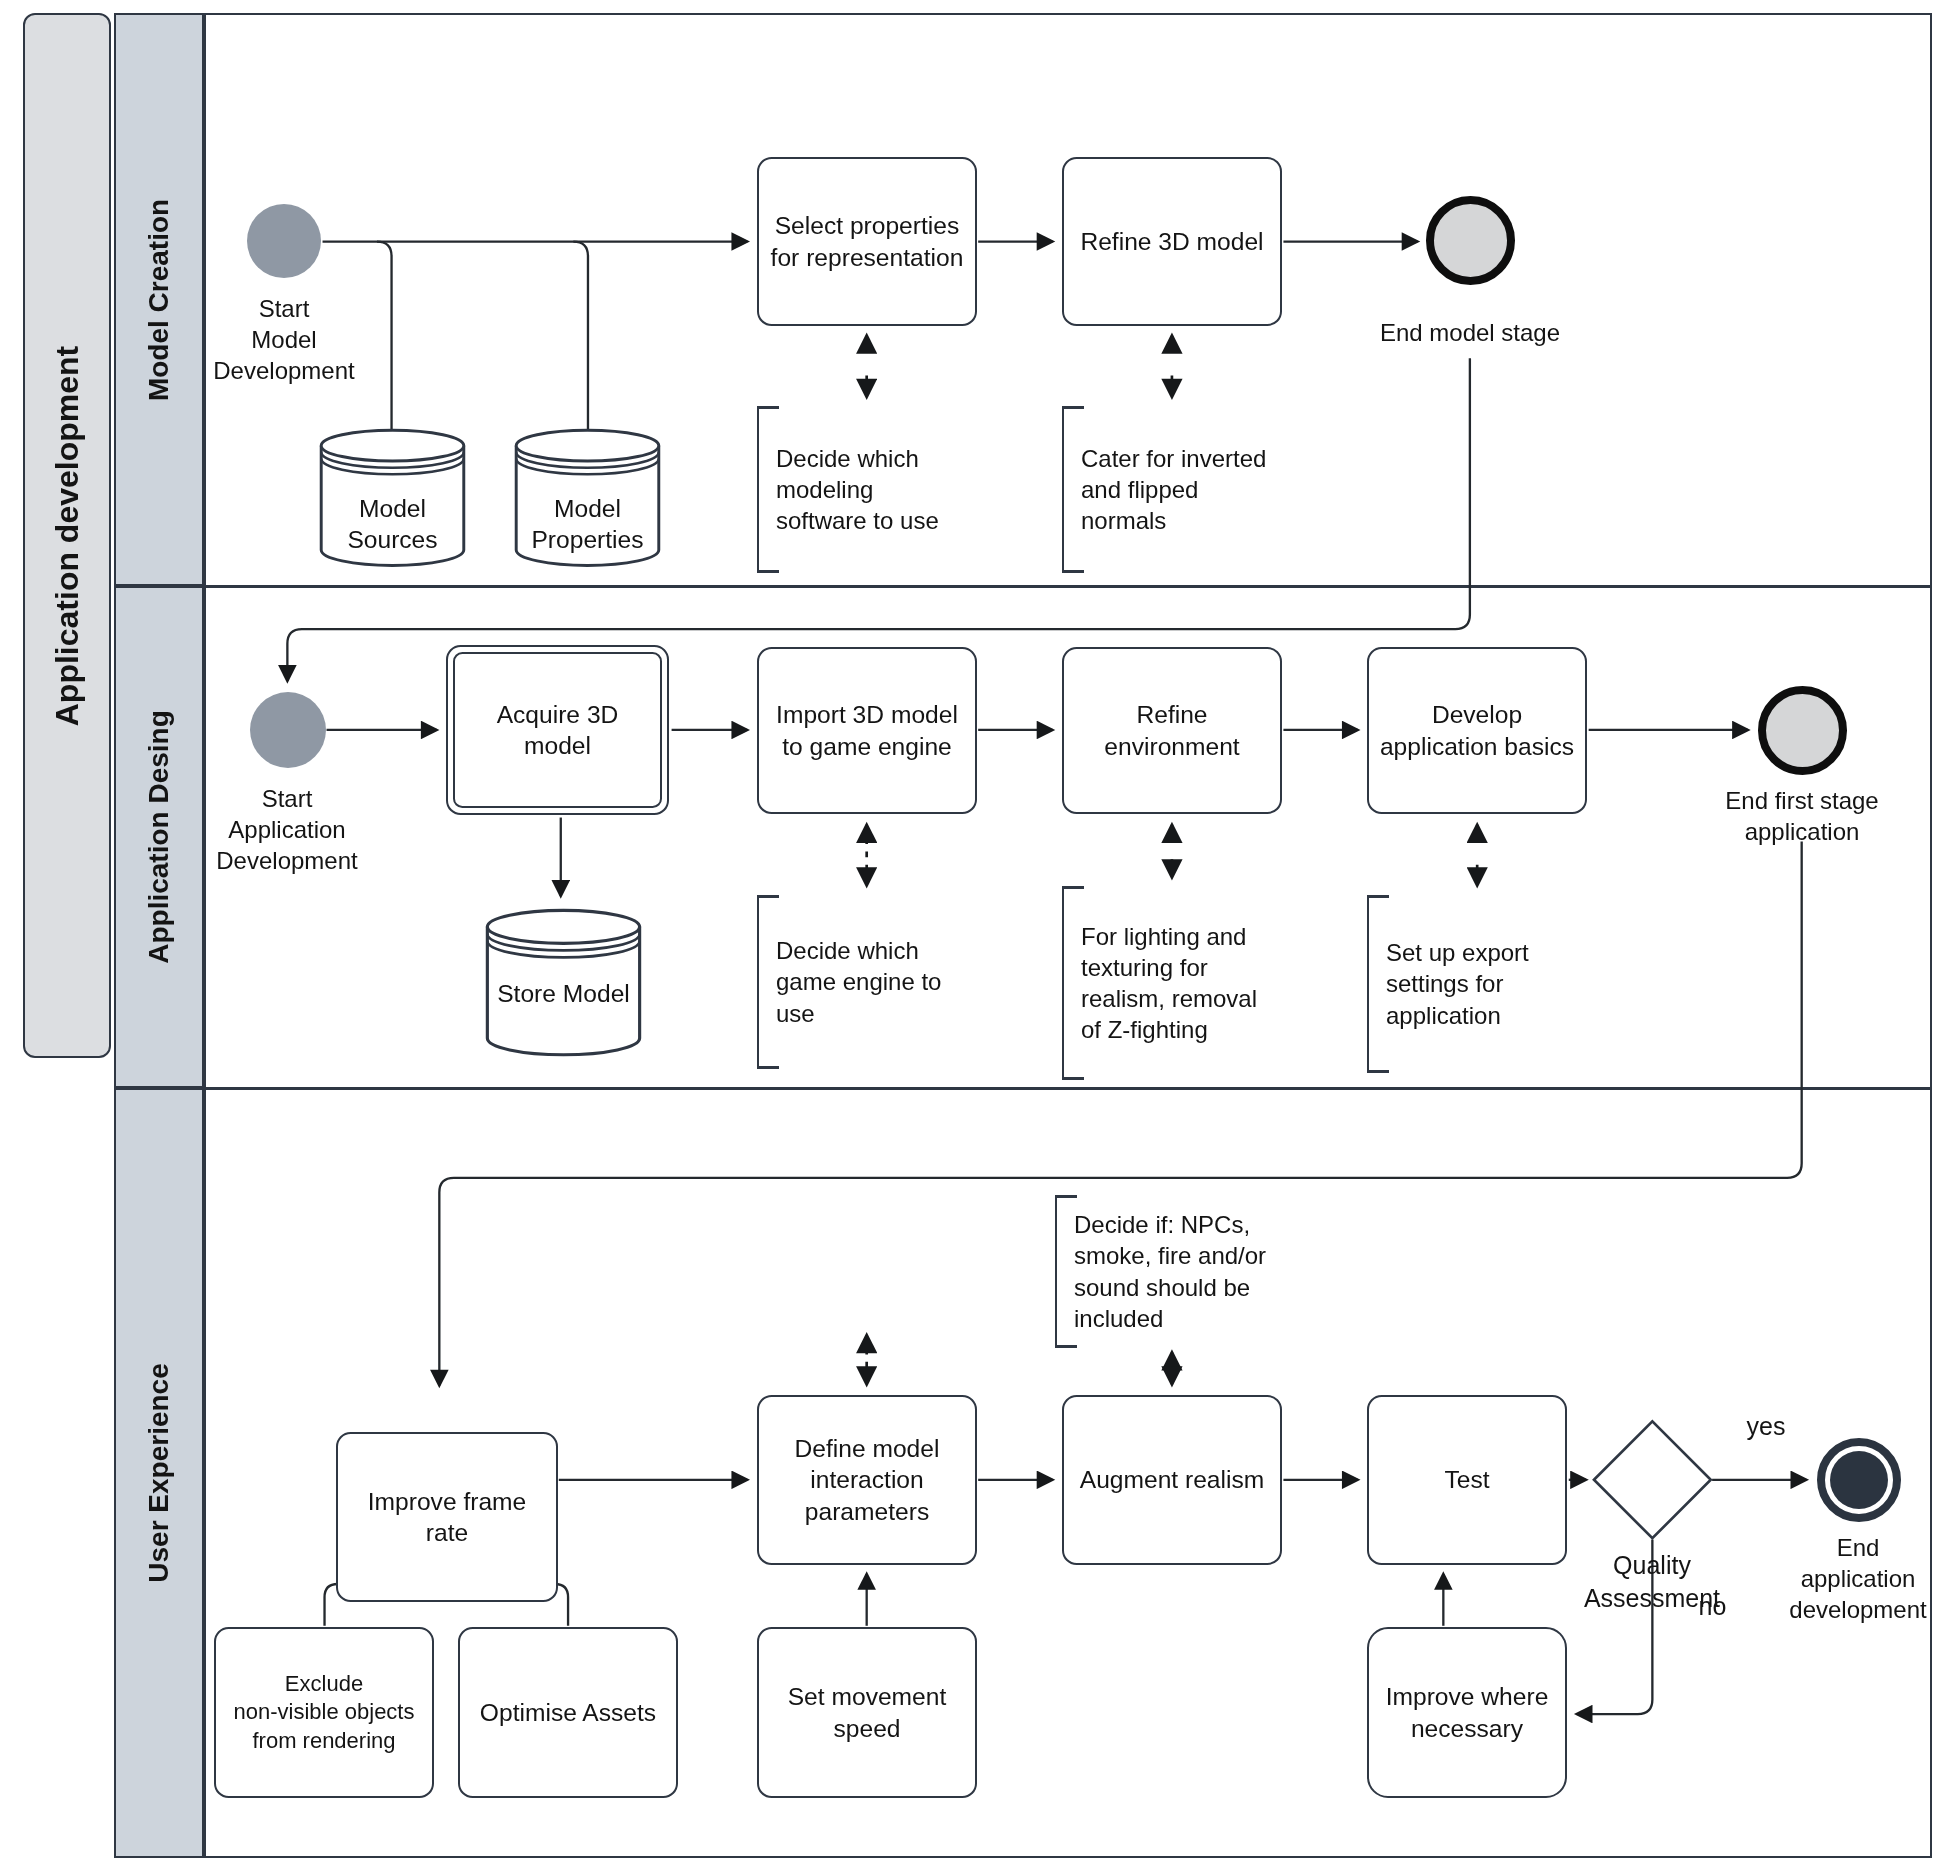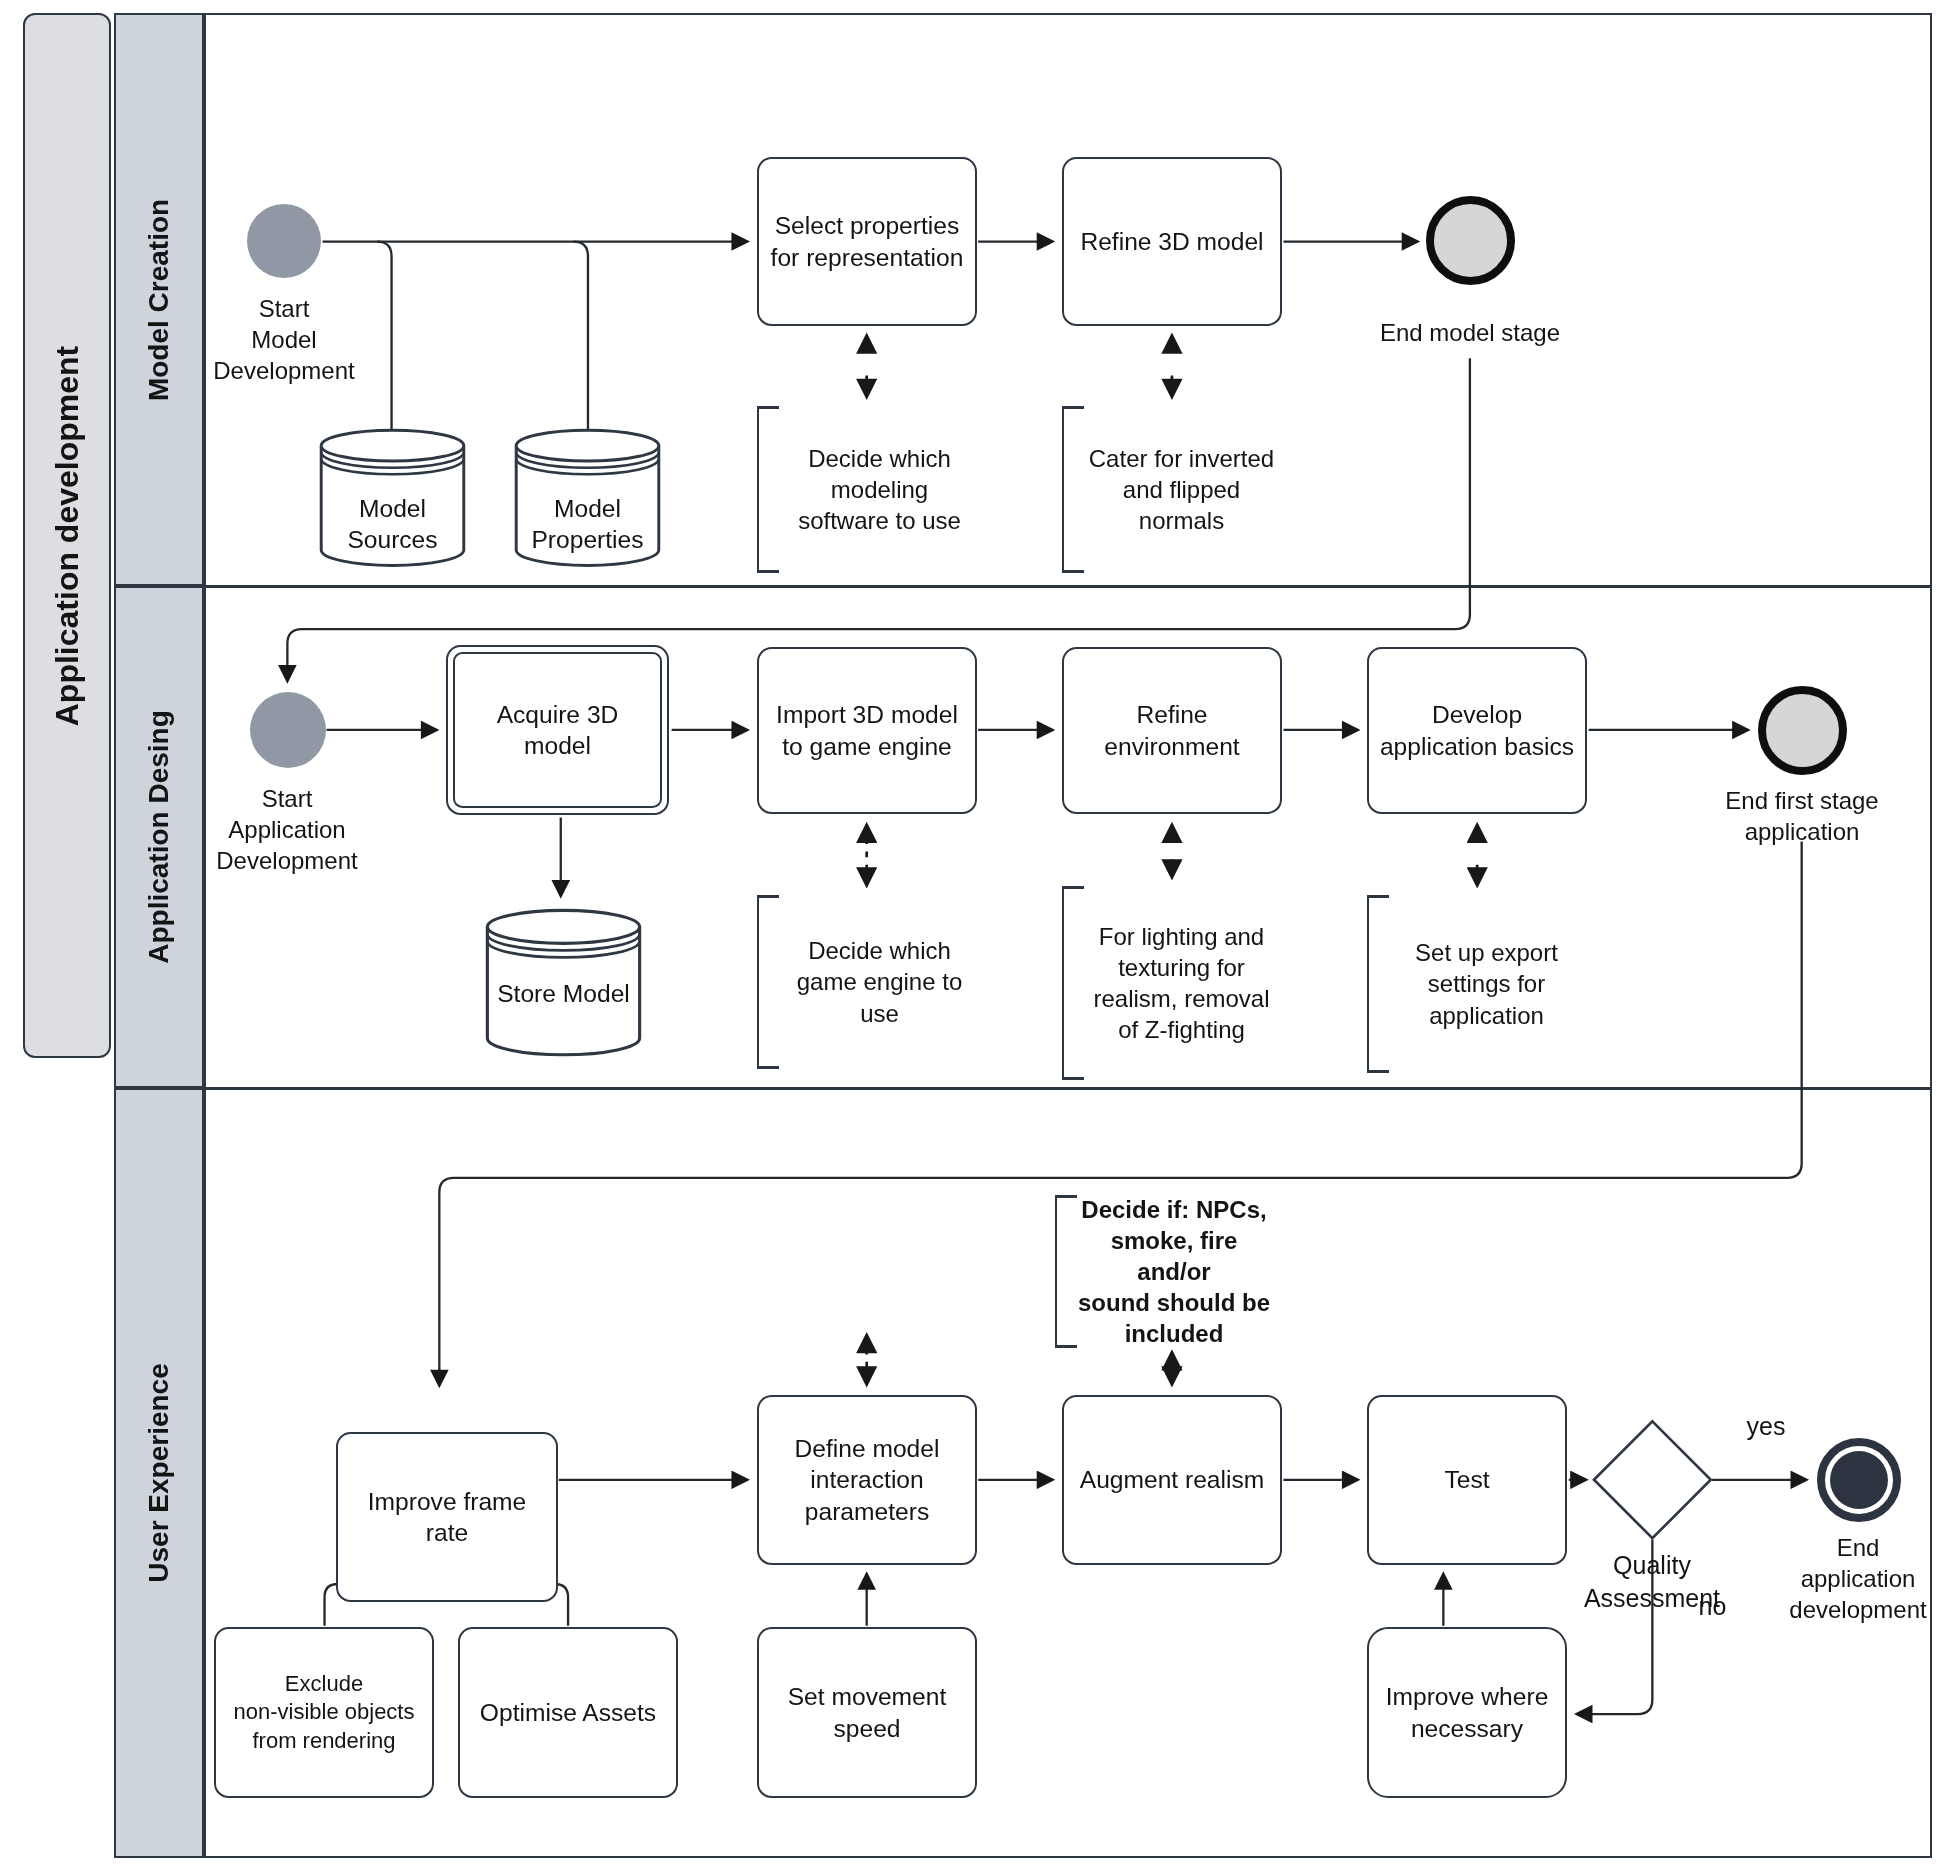--- a/index.html
+++ b/index.html
@@ -25,21 +25,21 @@
         border-radius:9.3px;pointer-events:none;}
   .start-event{border-radius:50%;background:#8f98a4;}
   .end-event{border-radius:50%;background:#d5d6d7;border:8.6px solid #0e0e0e;}
   .terminate-event{border-radius:50%;background:#fff;border:8px solid #2b3440;}
   .terminate-core{position:absolute;inset:4.6px;border-radius:50%;background:#2b3440;}
   .event-label{text-align:center;font-size:24px;line-height:1.3;white-space:pre-line;}
   .ann{border-left:2.7px solid #2f3743;display:flex;align-items:center;font-size:24px;
        line-height:1.3;white-space:pre-line;padding-left:17px;}
   .ann::before,.ann::after{content:"";position:absolute;left:0;width:20px;height:2.7px;background:#2f3743;}
   .ann::before{top:0;} .ann::after{bottom:0;}
-  .ann-text{width:100%;text-align:center;}
+  .ann-text{width:100%;}
   .cylinder svg{position:absolute;inset:0;}
   .cyl-label{position:absolute;left:0;right:0;top:44%;text-align:center;font-size:24.6px;
              line-height:1.25;white-space:pre-line;}
   .edge-label{font-size:25px;text-align:center;}
   .small-text{font-size:22px;}
 </style>
 </head>
 <body>
 
 <div id="canvas">
@@ -205,21 +205,21 @@
   <div class="node task" style="left:757px;top:1395px;width:220px;height:170px;">Define model
 interaction
 parameters</div>
   <div class="node task" style="left:757px;top:1627px;width:220px;height:171px;">Set movement
 speed</div>
   <div class="node task" style="left:1062px;top:1395px;width:220px;height:170px;">Augment realism</div>
   <div class="node task" style="left:1367px;top:1395px;width:200px;height:170px;">Test</div>
   <div class="node task" style="left:1367px;top:1627px;width:200px;height:171px;border-radius:21px;">Improve where
 necessary</div>
 
-  <div class="node ann" style="left:1055px;top:1195px;width:219px;height:153px;font-weight:bold;">
+  <div class="node ann" style="left:1055px;top:1195px;width:219px;height:153px;">
     <div class="ann-text">Decide if: NPCs,
 smoke, fire and/or
 sound should be
 included</div>
   </div>
 
   <div class="node event-label" style="left:1556px;top:1549px;width:192px;font-size:25px;">Quality
 Assessment</div>
   <div class="node edge-label" style="left:1726px;top:1412px;width:80px;">yes</div>
   <div class="node edge-label" style="left:1676px;top:1592px;width:73px;">no</div>

